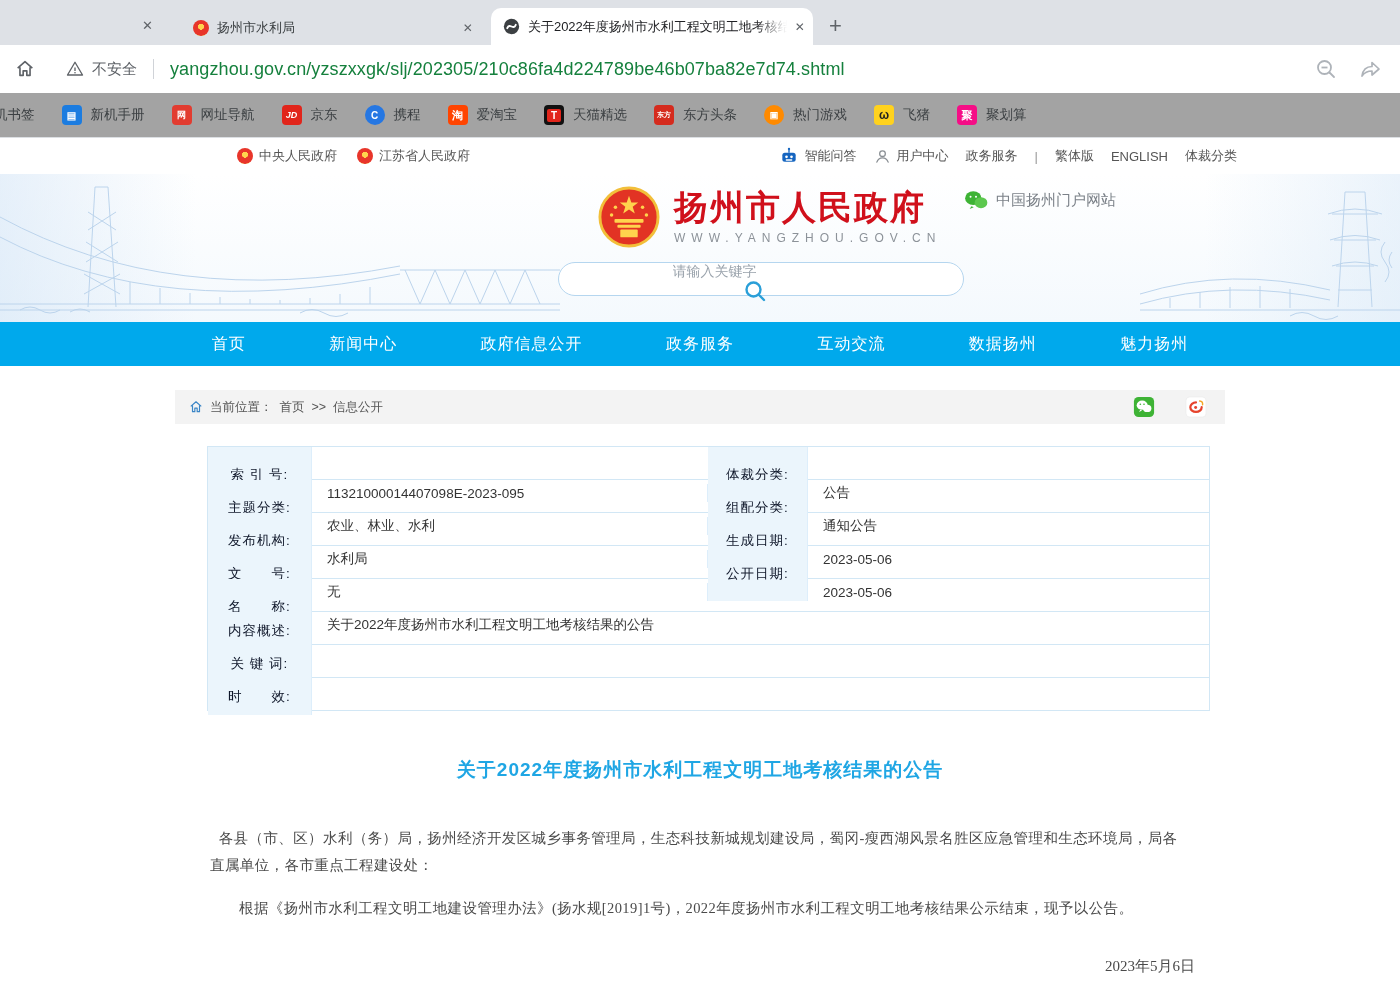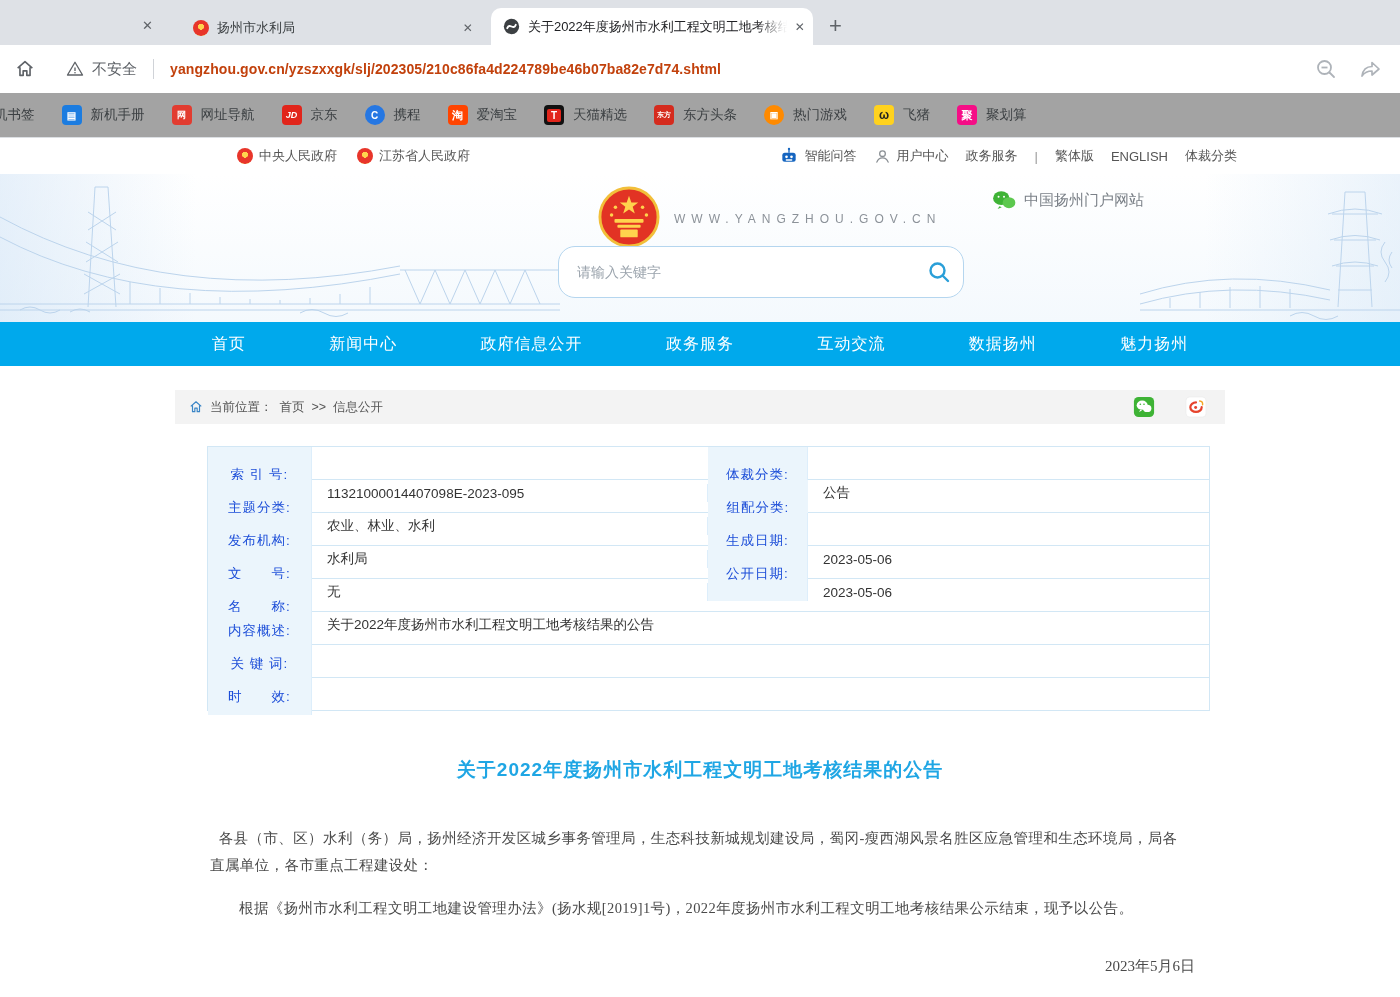--- a/index.html
+++ b/index.html
@@ -19,21 +19,21 @@
   .favicon { width:17px; height:17px; flex:0 0 17px; }
   .emblem-sm { width:16px; height:16px; border-radius:50%; flex:0 0 16px;
     background:radial-gradient(circle at 50% 42%, #ffd34d 0 24%, #e8352a 26% 72%, #f0a02a 74% 100%); }
   .newtab { font-size:22px; color:#5f6368; background:none; border:none; margin:0 0 8px 16px; line-height:1; }
 
   .toolbar { height:48px; background:#fff; display:flex; align-items:center; padding:0 14px; }
   .icon-svg { display:inline-block; }
   .secwrap { display:flex; align-items:center; margin-left:30px; gap:8px; }
   .sec-label { font-size:15px; color:#5f6368; }
   .omni-div { width:1px; height:20px; background:#d0d3d8; margin:0 8px; }
-  .url-text { font-size:14px; color:#c2410c; letter-spacing:.1px;font-weight:bold; }
+  .url-text { font-size:18px; color:#15803d; letter-spacing:.1px; }
   .tool-right { margin-left:auto; display:flex; align-items:center; gap:20px; margin-right:4px; }
 
   .bookmarks { height:45px; background:#a3a3a3; border-bottom:1px solid #dcdfe3;
     display:flex; align-items:center; overflow:hidden; }
   .bm { display:flex; align-items:center; gap:9px; margin-right:27px; white-space:nowrap; }
   .bm-label { font-size:13.5px; color:#3c4043; }
   .bm-cut { margin-left:-6px; }
   .bi { width:20px; height:20px; border-radius:4px; color:#fff; font-size:10px; font-weight:bold;
     display:flex; align-items:center; justify-content:center; flex:0 0 20px; }
   .bi-book { background:#1b7ce0; } .bi-nav { background:#e23c30; font-size:9px; }
@@ -59,24 +59,24 @@
   .banner { position:relative; height:148px; overflow:hidden;
     background:linear-gradient(180deg,#ffffff, #f4f9fd);
   }
   .banner::before { content:""; position:absolute; inset:0;
     background:linear-gradient(90deg, rgba(210,228,246,.55), rgba(255,255,255,0) 14%, rgba(255,255,255,0) 86%, rgba(214,231,247,.5)); }
   .sketch { position:absolute; bottom:0; pointer-events:none; }
   .sketch-left { left:0; } .sketch-right { right:0; }
   .site-id { position:absolute; left:598px; top:12px; display:flex; align-items:center; gap:14px; }
   .site-text .site-title { font-size:34px; font-weight:bold; color:#d0101b; letter-spacing:2px; line-height:1.1; }
   .site-text .site-url { font-size:12px; color:#8c9299; letter-spacing:6px; margin-top:4px; }
-  .portal { position:absolute; left:992px; top:16px; display:flex; align-items:center; gap:8px; }
+  .portal { position:absolute; left:964px; top:16px; display:flex; align-items:center; gap:8px; }
   .portal-label { font-size:15px; color:#7b8188; }
-  .searchbox { position:absolute; left:558px; top:72px; width:406px; height:52px;
-    background:#fff; border:1px solid #b5d6ef; border-radius:17px; display:flex; align-items:center; }
+  .searchbox { position:absolute; left:558px; top:88px; width:406px; height:34px;
+    background:#fff; border:1px solid #b5d6ef; border-radius:17px; display:flex; align-items:center;flex-direction:column; }
   .searchbox input { flex:1; border:none; outline:none; background:transparent; padding:0 14px 0 18px;
     font-size:14px; color:#333; font-family:"Liberation Sans",sans-serif; }
   .searchbox input::placeholder { color:#9aa3ac; }
   .search-btn { border:none; background:none; margin-right:12px; display:flex; }
 
   
   .mainnav { height:44px; background:#00a9ec; }
   .mainnav ul { list-style:none; width:1060px; margin:0 auto; height:44px;
     display:flex; justify-content:space-around; align-items:center; }
   .mainnav a { color:#fff; font-size:16px; text-decoration:none; letter-spacing:1px; }
@@ -86,21 +86,21 @@
   .breadcrumb-bar { height:34px; background:#f3f3f3; display:flex; align-items:center;
     padding:0 14px; gap:7px; font-size:12.5px; color:#555;justify-content:center; }
   .breadcrumb-bar a { color:#555; text-decoration:none; }
   .bc-icons { margin-left:auto; display:flex; align-items:center; gap:30px; padding-right:4px; }
 
   .meta-table { margin:22px 15px 0 32px; border:1px solid #d2e7f5; border-bottom:none; }
   .mrow { display:grid; grid-template-columns:104px 396px 100px 403px; height:33px; border-bottom:1px solid #d2e7f5; }
   .mrow.full { grid-template-columns:104px 899px; }
   .mcell { display:flex; align-items:center; font-size:13.5px; border-right:1px solid #ddeefb; }
   .mcell:last-child { border-right:none; }
-  .mlabel { background:#ebf5fc; color:#1d4ed8; justify-content:center; letter-spacing:1px; }
+  .mlabel { background:#ebf5fc; color:#0f172a; justify-content:center; letter-spacing:1px; }
   .mval { color:#333; padding-left:15px;margin-top:37px; }
 
   .article { font-family:"Liberation Serif", serif; }
   .art-title { margin-top:46px; text-align:center; font-size:19px; font-weight:bold; color:#1fa6e4;
     font-family:"Liberation Sans", sans-serif; letter-spacing:1px; }
   .art-p { margin:0 35px; font-size:14.5px; color:#4a4a4a; line-height:1.85; letter-spacing:.4px; }
   .art-p1 { margin-top:42px; text-indent:.6em; }
   .art-p2 { margin-top:16px; text-indent:2em; }
   .art-date { margin:36px 30px 0 0; text-align:right; font-size:15px; color:#4a4a4a; }
 </style>
@@ -278,20 +278,21 @@
       <polygon points="32,10 34.4,17 41.5,17 35.8,21.5 38,28.5 32,24.2 26,28.5 28.2,21.5 22.5,17 29.6,17" fill="#ffd34d"></polygon>
       <circle cx="18" cy="22" r="1.8" fill="#ffd34d"></circle>
         <circle cx="46" cy="22" r="1.8" fill="#ffd34d"></circle>
       <circle cx="14" cy="30" r="1.8" fill="#ffd34d"></circle>
         <circle cx="50" cy="30" r="1.8" fill="#ffd34d"></circle>
       <rect x="17" y="34" width="30" height="4" rx="1" fill="#ffd34d"></rect>
       <rect x="20" y="40" width="24" height="3" rx="1" fill="#ffd34d"></rect>
       <rect x="23" y="45" width="18" height="8" rx="1" fill="#ffd34d"></rect>
     </svg>
     <div class="site-text">
+      <div class="site-title">扬州市人民政府</div>
       <div class="site-url">WWW.YANGZHOU.GOV.CN</div>
     </div>
   </div>
 
   <div class="portal">
     <svg width="24" height="20" viewBox="0 0 26 22">
       <ellipse cx="10" cy="9" rx="9" ry="7.5" fill="#3eb335"></ellipse>
       <ellipse cx="18.5" cy="14" rx="7" ry="6" fill="#5cc84e"></ellipse>
       <circle cx="7" cy="7.5" r="1.1" fill="#fff"></circle>
         <circle cx="13" cy="7.5" r="1.1" fill="#fff"></circle>
@@ -354,20 +355,21 @@
     <div class="mrow">
       <div class="mcell mlabel">索 引 号:</div>
       <div class="mcell mval">11321000014407098E-2023-095</div>
       <div class="mcell mlabel">体裁分类:</div>
       <div class="mcell mval">公告</div>
     </div>
     <div class="mrow">
       <div class="mcell mlabel">主题分类:</div>
       <div class="mcell mval">农业、林业、水利</div>
       <div class="mcell mlabel">组配分类:</div>
+      <div class="mcell mval">通知公告</div>
     </div>
     <div class="mrow">
       <div class="mcell mlabel">发布机构:</div>
       <div class="mcell mval">水利局</div>
       <div class="mcell mlabel">生成日期:</div>
       <div class="mcell mval">2023-05-06</div>
     </div>
     <div class="mrow">
       <div class="mcell mlabel">文　　号:</div>
       <div class="mcell mval">无</div>

